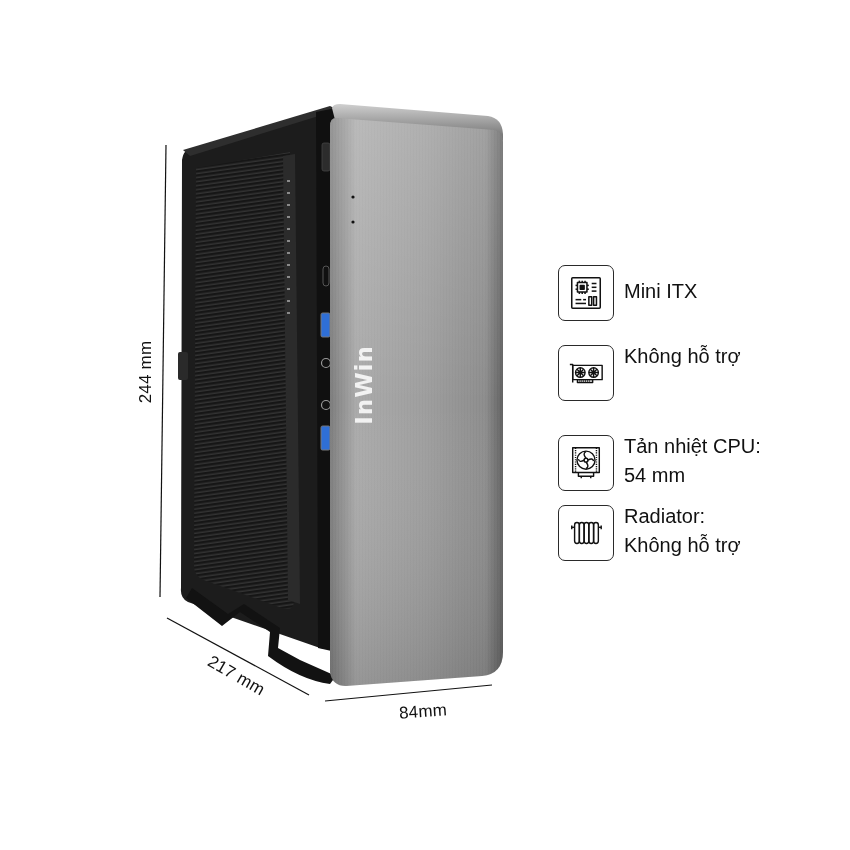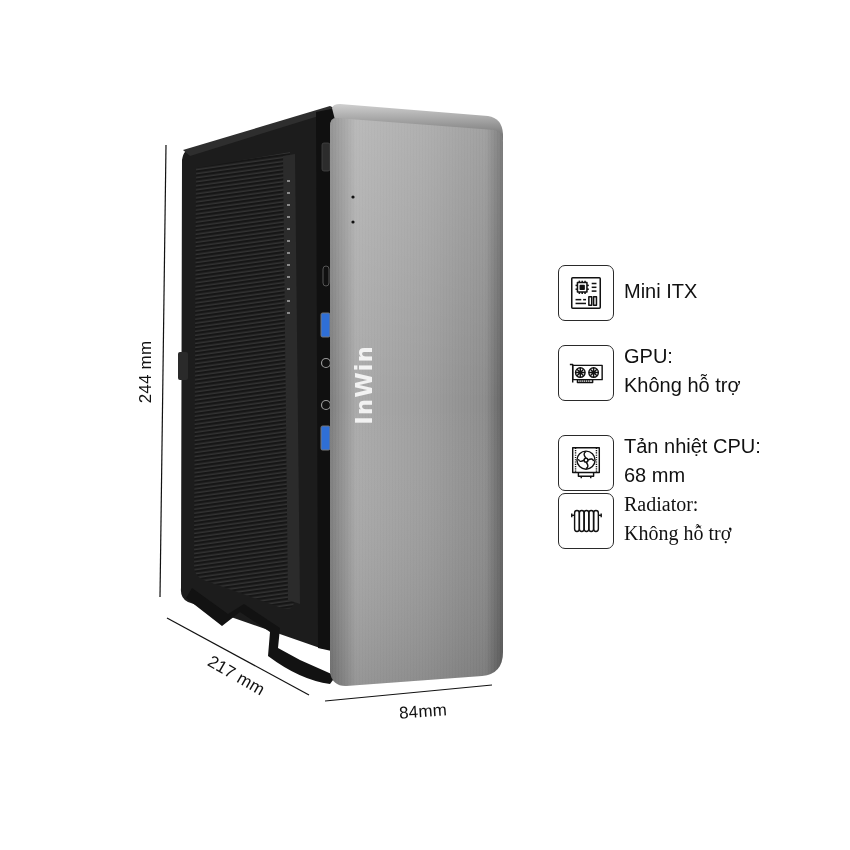--- a/index.html
+++ b/index.html
@@ -158,46 +158,45 @@
           <rect x="6" y="12" width="31" height="15"></rect>
           <circle cx="14" cy="19.5" r="5"></circle>
           <circle cx="28" cy="19.5" r="5"></circle>
           <path d="M14 14.5 L14 24.5 M9 19.5 L19 19.5 M10.5 16 L17.5 23 M17.5 16 L10.5 23"></path>
           <path d="M28 14.5 L28 24.5 M23 19.5 L33 19.5 M24.5 16 L31.5 23 M31.5 16 L24.5 23"></path>
           <rect x="11" y="27" width="16" height="3"></rect>
           <line x1="13" y1="28.5" x2="25" y2="28.5" stroke-dasharray="1 1"></line>
         </svg>
       </div>
       <div class="spec-text">
-        <span class="line">GPU:</span>
         <span class="line">Không hỗ trợ</span>
       </div>
     </div>
 
     <div class="spec-item spec-double" style="top:160px;margin-top:10px;">
       <div class="spec-icon-box">
         <svg viewBox="0 0 40 40" fill="none" stroke="#111" stroke-width="1.5" stroke-linejoin="round">
           <rect x="6" y="4" width="28" height="26"></rect>
           <line x1="9" y1="4" x2="9" y2="30" stroke-dasharray="1.2 1.2"></line>
           <line x1="31" y1="4" x2="31" y2="30" stroke-dasharray="1.2 1.2"></line>
           <circle cx="20" cy="17" r="9.5"></circle>
           <circle cx="20" cy="17" r="2"></circle>
           <path d="M20 15 Q16 10 20 8 M22 17 Q27 14 28 18 M20 19 Q24 24 20 26 M18 17 Q13 20 12 16"></path>
           <path d="M12 30 L12 34 L28 34 L28 30"></path>
           <line x1="15" y1="34" x2="15" y2="36"></line>
             <line x1="25" y1="34" x2="25" y2="36"></line>
         </svg>
       </div>
       <div class="spec-text">
         <span class="line">Tản nhiệt CPU:</span>
-        <span class="line">68 mm</span>
-      </div>
-    </div>
-
-    <div class="spec-item spec-double" style="top:228px;font-family:Liberation Serif, serif;">
+        <span class="line">54 mm</span>
+      </div>
+    </div>
+
+    <div class="spec-item spec-double" style="top:240px;">
       <div class="spec-icon-box">
         <svg viewBox="0 0 40 40" fill="none" stroke="#111" stroke-width="1.5" stroke-linejoin="round">
           <rect x="8" y="9" width="5" height="22" rx="2.5"></rect>
           <rect x="13" y="9" width="5" height="22" rx="2.5"></rect>
           <rect x="18" y="9" width="5" height="22" rx="2.5"></rect>
           <rect x="23" y="9" width="5" height="22" rx="2.5"></rect>
           <rect x="28" y="9" width="5" height="22" rx="2.5"></rect>
           <line x1="5" y1="14" x2="8" y2="14"></line>
             <line x1="5" y1="12" x2="5" y2="16"></line>
           <line x1="33" y1="14" x2="36" y2="14"></line>

